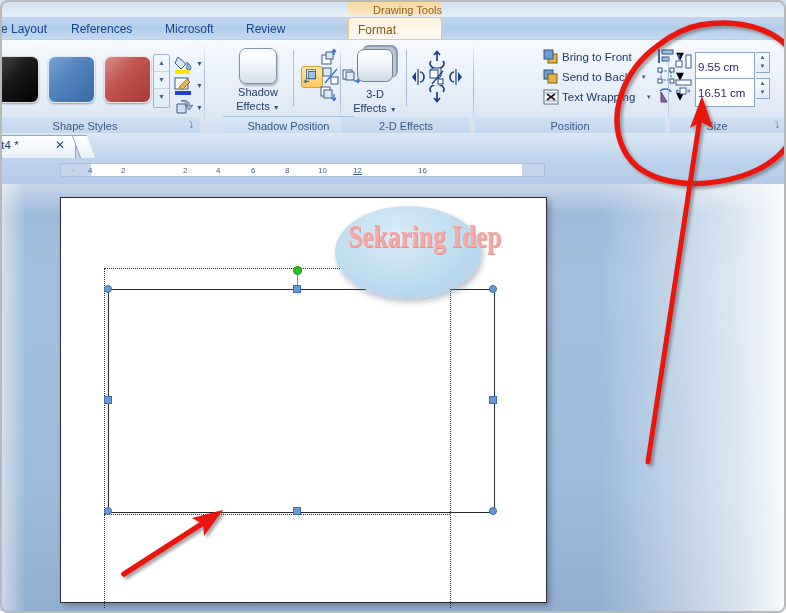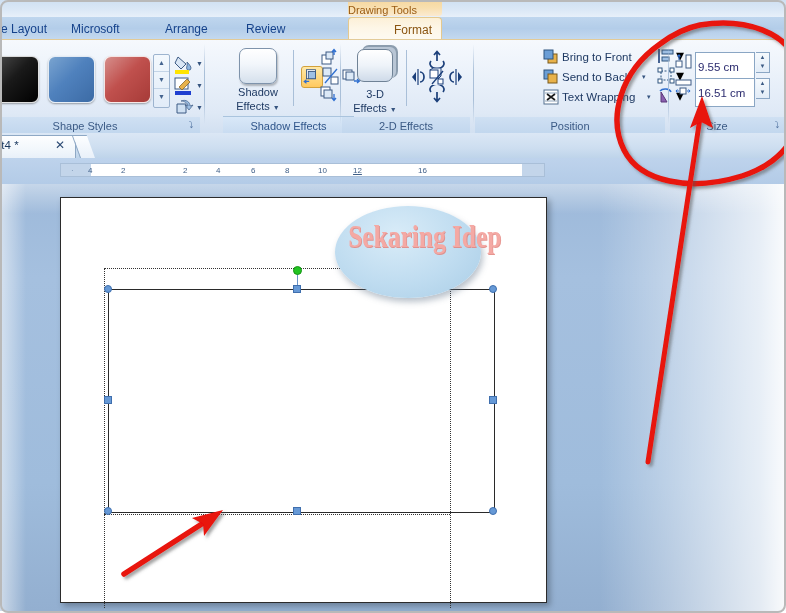--- a/index.html
+++ b/index.html
@@ -28,40 +28,40 @@
     position:absolute;top:-10px;left:170px;width:300px;text-align:center;
     font-size:12px;color:#1f3a63;white-space:nowrap;font-weight:500;
   }
   .ctxtab-strip{
     position:absolute;top:-11px;left:348px;width:94px;height:27px;
     background:linear-gradient(to bottom,#f2cd8a 0%,#f8dfaf 70%,#fbead0 100%);
     border-radius:0 0 3px 3px;
     overflow:hidden;
   }
   .ctxtab-strip span{
-    position:absolute;left:0;right:0;bottom:0px;text-align:left;
+    position:absolute;left:0;right:0;bottom:0px;text-align:right;
     font-size:11px;color:#9a5b12;white-space:nowrap;
   }
 
   
   .tabrow{
     position:absolute;left:0;top:17px;width:786px;height:23px;
     background:linear-gradient(to bottom,#bfd6ee 0%,#b3cde9 50%,#c5daf0 100%);
   }
   .tabrow .tabs{position:absolute;left:0;top:0;height:23px;}
   .tab{
     position:absolute;top:1px;height:22px;line-height:22px;
     font-size:12px;color:#15428b;padding:0 9px;white-space:nowrap;
     cursor:default;
   }
   .tab.active{
     background:linear-gradient(to bottom,#fcf0d7 0%,#fdf6e7 45%,#fdfaf2 100%);
     border:1px solid #e4c98f;border-bottom:none;
     border-radius:4px 4px 0 0;color:#8a5410;
-    top:0px;height:23px;line-height:24px;text-align:right;
+    top:0px;height:23px;line-height:24px;
   }
   .qa-line{position:absolute;left:0;top:39px;width:786px;height:1px;background:#e3cb98;}
 
   
   .ribbon{
     position:absolute;left:0;top:40px;width:786px;height:93px;
     background:linear-gradient(to bottom,#f6f9fd 0%,#eaf1fa 40%,#dfe9f6 78%,#d2e0f1 100%);
     border-bottom:1px solid #9cb3cc;
     overflow:hidden;
   }
@@ -234,22 +234,22 @@
   <div class="titlestrip">
     <div class="title-cut">Document4 - Microsoft Word</div>
     <div class="ctxtab-strip">
       <span>Drawing Tools</span>
     </div>
   </div>
 
   <div class="tabrow">
     <div class="tabs">
       <div class="tab" style="left:-8px;">e Layout</div>
-      <div class="tab" style="left:62px;">Microsoft</div>
-      <div class="tab" style="left:156px;">Arrange</div>
+      <div class="tab" style="left:62px;">References</div>
+      <div class="tab" style="left:156px;">Microsoft</div>
       <div class="tab" style="left:237px;">Review</div>
       <div class="tab" style="left:306px;margin-top:46px;">View</div>
       <div class="tab active" style="left:348px;width:94px;box-sizing:border-box;">Format</div>
     </div>
   </div>
   <div class="qa-line"></div>
 
   <div class="ribbon">
 
     <div class="helpbtn">?</div>
@@ -340,21 +340,21 @@
         </svg>
       </div>
       <div class="minibtn" style="left:96px;top:45px;">
         <svg width="20" height="20" viewBox="0 0 20 20">
           <rect x="2" y="2" width="9" height="9" fill="#fff" stroke="#3c5a84"></rect>
           <rect x="5" y="5" width="8" height="8" fill="#dce9f7" stroke="#3c5a84"></rect>
           <path d="M15 9 v6 M13 13 l2 2.5 2 -2.5" stroke="#2f6fd0" stroke-width="1.3" fill="none"></path>
         </svg>
       </div>
 
-      <div class="gname" style="color:#2f5party;color:#2f558a;">Shadow Effects</div>
+      <div class="gname" style="color:#2f5party;color:#2f558a;">Shadow Position</div>
     </div>
     <div class="gsep" style="left:340px;"></div>
 
     <div class="group" style="left:342px;width:128px;">
       <div class="gstrip"></div>
 
       <div class="bigbtn" style="left:2px;">
         <div class="cube3d"></div>
         <div class="lbl" style="margin-top:6px;">3-D</div>
         <div class="lbl">

